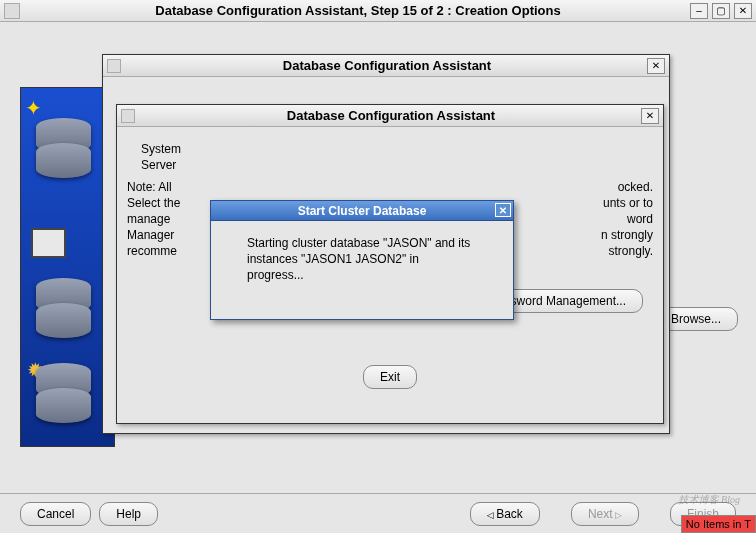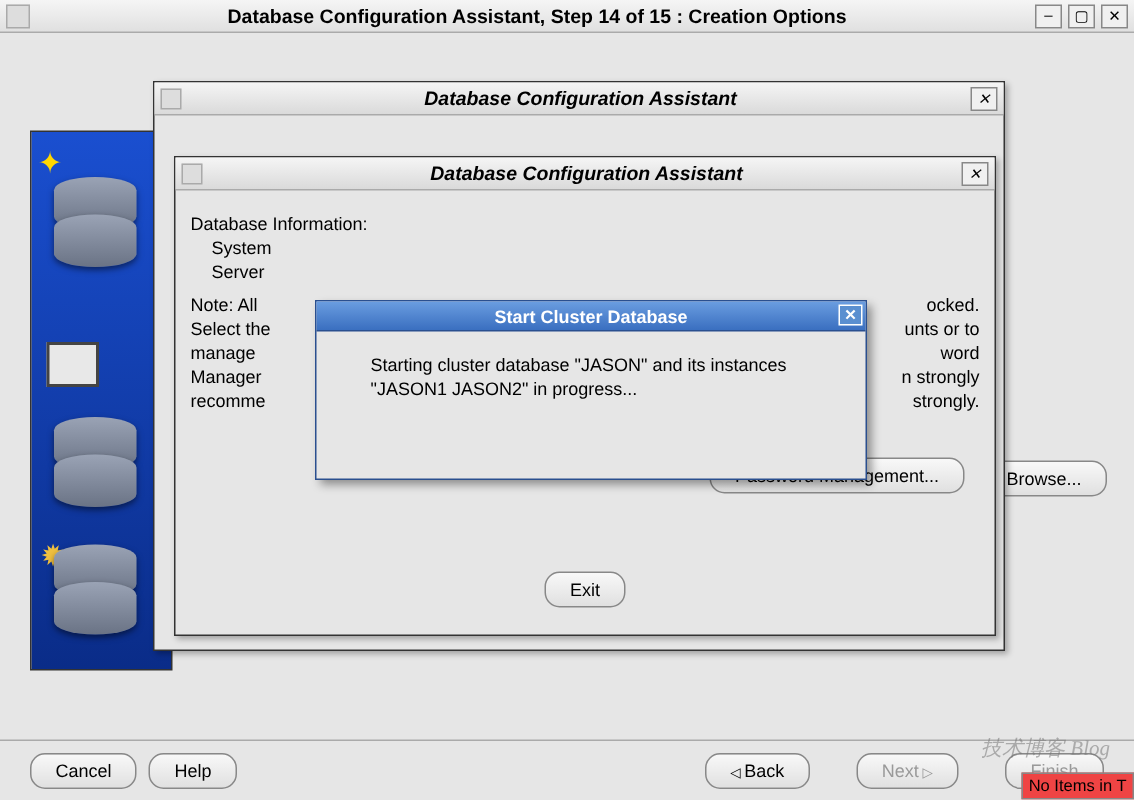--- a/index.html
+++ b/index.html
@@ -22,53 +22,53 @@
   
   .bottombar { position: absolute; bottom: 0; left: 0; right: 0; height: 40px; background: #e6e6e6; border-top: 1px solid #aaa; display: flex; align-items: center; padding: 0 16px; }
   .bottombar .spacer { flex: 1; }
   .btn { border: 1px solid #888; background: linear-gradient(#f8f8f8,#e0e0e0); padding: 4px 16px; border-radius: 10px; font-size: 12px; cursor: pointer; margin: 0 4px; }
   .btn.disabled { color: #999; cursor: default; margin-left: 27px; }
   .arrow-l::before { content: "◁ "; font-size: 9px; }
   .arrow-r::after { content: " ▷"; font-size: 9px; }
 
   
   .dialog { position: absolute; background: #e6e6e6; border: 1px solid #333; box-shadow: 2px 2px 4px rgba(0,0,0,0.3); }
-  .dialog-title { height: 22px; background: linear-gradient(#f5f5f5,#dadada); border-bottom: 1px solid #aaa; display: flex; align-items: center; padding: 0 4px; font-style: italic; }
+  .dialog-title { height: 22px; background: linear-gradient(#f5f5f5,#dadada); border-bottom: 1px solid #aaa; display: flex; align-items: center; padding: 0 4px; }
   .dialog-title .win-icon { width: 14px; height: 14px; background: #ddd; border: 1px solid #aaa; margin-right: 6px; }
   .dialog-title .t { flex: 1; text-align: center; font-weight: bold; font-size: 13px; }
   .dialog-body { padding: 8px 10px; font-size: 12px; line-height: 16px; }
 
   #dlg1 { left: 102px; top: 54px; width: 568px; height: 380px; }
   #dlg2 { left: 116px; top: 104px; width: 548px; height: 320px; }
 
   #dlg2 .section { margin-top: 6px; }
 
   .pm-row { text-align: right; margin-top: 30px; padding-right: 6px; text-decoration: underline; }
   .exit-row { text-align: center; margin-top: 52px; }
 
   .browse-btn { position: absolute; right: 14px; top: 285px; }
 
   .no-items { position: absolute; right: 0; bottom: 0; background: #ef4444; border: 1px solid #888; padding: 2px 4px; font-size: 11px; }
 
   
-  #dlg3 { position: absolute; left: 210px; top: 200px; width: 368px; height: 120px; border: 1px solid #2a4f8f; background: #e6e6e6; box-shadow: 3px 3px 6px rgba(0,0,0,0.4); }
+  #dlg3 { position: absolute; left: 210px; top: 200px; width: 304px; height: 120px; border: 1px solid #2a4f8f; background: #e6e6e6; box-shadow: 3px 3px 6px rgba(0,0,0,0.4); }
   #dlg3 .dt { height: 20px; background: linear-gradient(#6a9de0,#3a6fc0); color: #fff; font-weight: bold; display: flex; align-items: center; justify-content: center; position: relative; font-size: 12px; border-bottom: 1px solid #2a4f8f; }
   #dlg3 .dt .x { position: absolute; right: 2px; top: 2px; width: 16px; height: 14px; background: #5a8fd0; border: 1px solid #fff; color: #fff; display:flex; align-items:center; justify-content:center; font-size:10px; cursor:pointer; }
   #dlg3 .db { padding: 14px 36px; font-size: 12px; line-height: 16px; }
 
   
   .watermark { position: absolute; right: 16px; bottom: 22px; font-size: 26px; color: rgba(120,120,120,0.55); font-style: italic; font-family: Georgia, serif; pointer-events: none; text-align: right; line-height: 22px; }
-  .watermark .sub { font-size: 14px; display:block; }
+  .watermark .sub { font-size: 10px; display:block; }
 </style>
 </head>
 <body>
 
 <div class="titlebar">
   <div class="win-icon"></div>
-  <div class="title">Database Configuration Assistant, Step 14 of 15 : Creation Options</div>
+  <div class="title">Database Configuration Assistant, Step 15 of 2 : Creation Options</div>
   <div class="win-controls">
     <div class="win-btn">–</div>
     <div class="win-btn">▢</div>
     <div class="win-btn">✕</div>
   </div>
 </div>
 
 <div class="main">
 
   <div class="sidebar-image">
@@ -95,21 +95,20 @@
 </div>
 
 <div class="dialog" id="dlg2">
   <div class="dialog-title">
     <div class="win-icon"></div>
     <div class="t">Database Configuration Assistant</div>
     <div class="win-btn">✕</div>
   </div>
   <div class="dialog-body">
     <div class="section">
-      <div>Database Information:</div>
       <div style="padding-left:14px;">System</div>
       <div style="padding-left:14px;">Server</div>
     </div>
     <div class="section" style="display:flex; flex-direction:column; gap:0;">
       <div style="display:flex;">
           <span>Note: All</span>
           <span style="flex:1"></span>
           <span>ocked.</span>
         </div>
       <div style="display:flex;">

